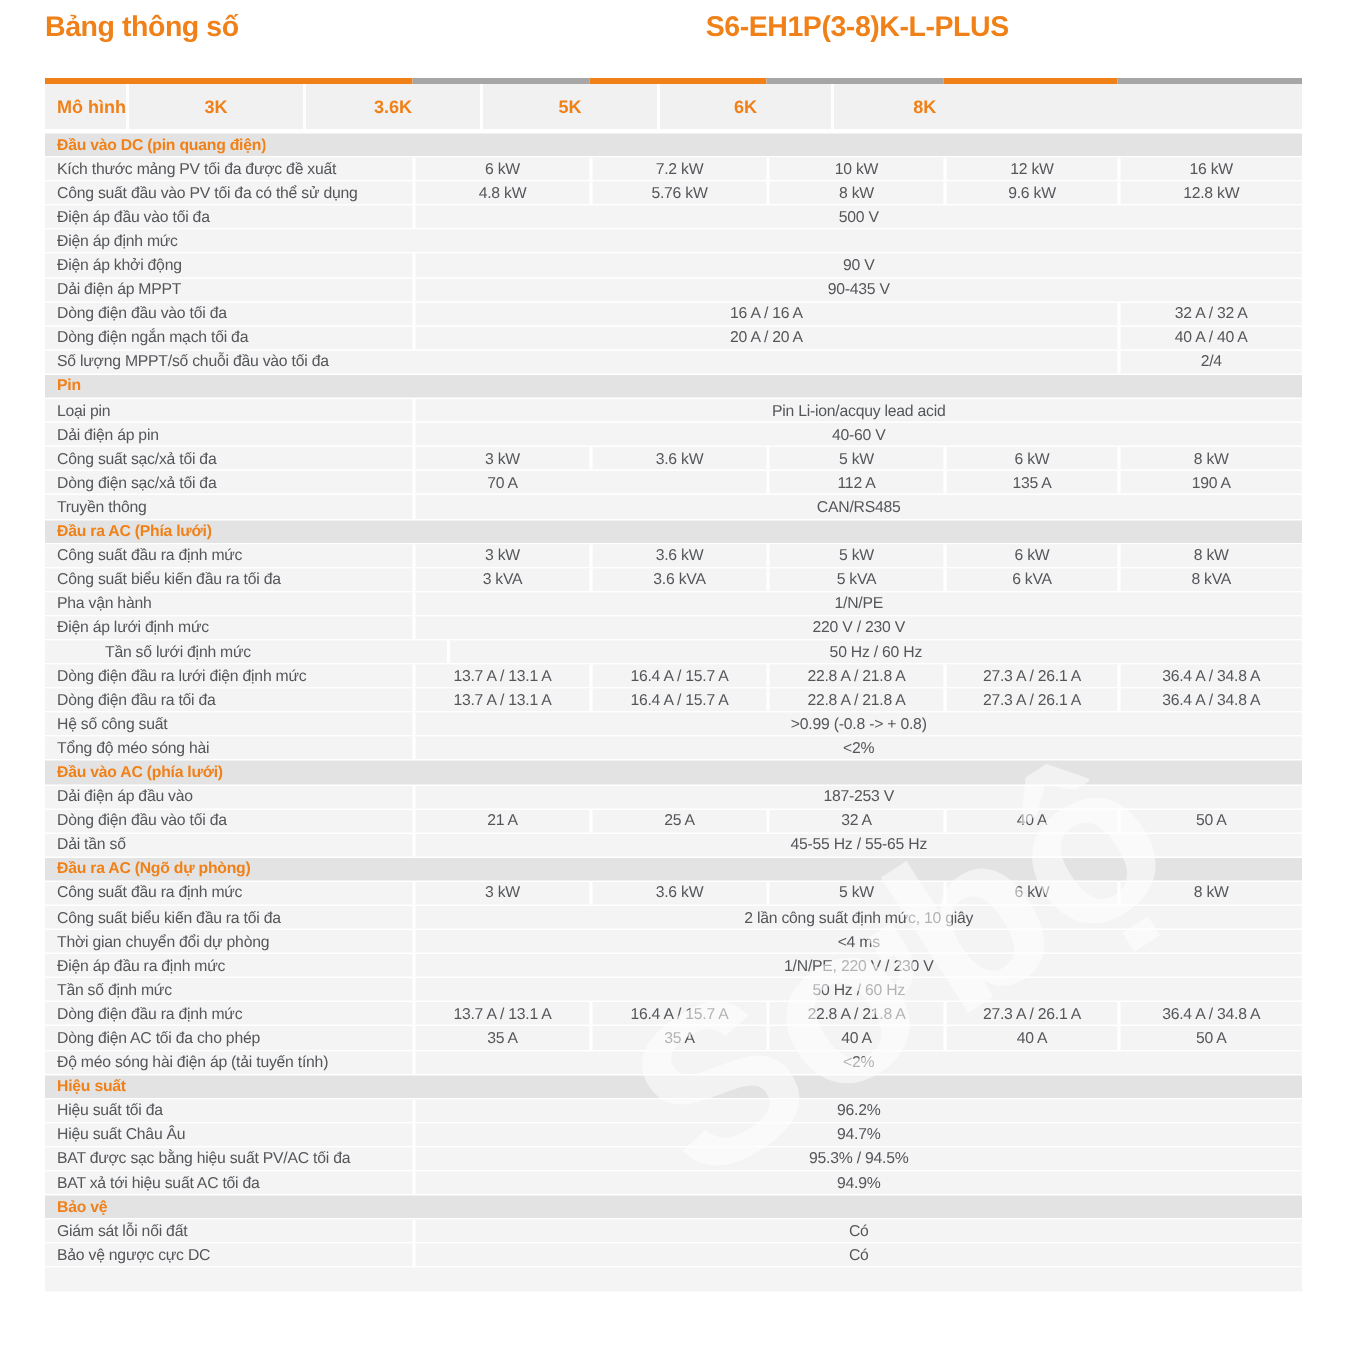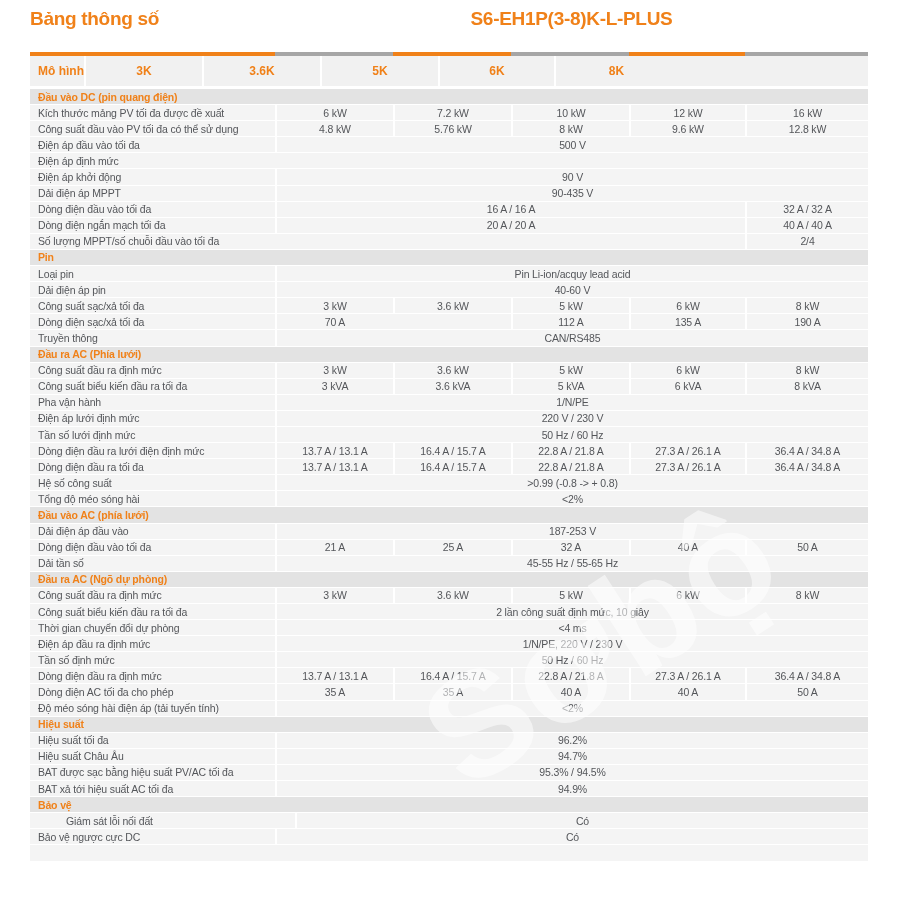--- a/index.html
+++ b/index.html
@@ -161,21 +161,21 @@
         </div>
         <div class="row">
           <div class="lbl" style="width: 245px;">Pha vận hành</div>
           <div class="val" style="width: 593px;">1/N/PE</div>
         </div>
         <div class="row">
           <div class="lbl" style="width: 245px;">Điện áp lưới định mức</div>
           <div class="val" style="width: 593px;">220 V / 230 V</div>
         </div>
         <div class="row">
-          <div class="lbl" style="width: 245px;">Tần số lưới định mức</div>
+          <div class="lbl" style="width: 245px; margin-left: 32px;">Tần số lưới định mức</div>
           <div class="val" style="width: 593px;">50 Hz / 60 Hz</div>
         </div>
         <div class="row">
           <div class="lbl" style="width: 245px;">Dòng điện đầu ra lưới điện định mức</div>
           <div class="val" style="width: 118px;">13.7 A / 13.1 A</div>
           <div class="val" style="width: 118px;">16.4 A / 15.7 A</div>
           <div class="val" style="width: 118px;">22.8 A / 21.8 A</div>
           <div class="val" style="width: 116px;">27.3 A / 26.1 A</div>
           <div class="val" style="width: 123px;">36.4 A / 34.8 A</div>
         </div>
@@ -277,21 +277,21 @@
           <div class="val" style="width: 593px;">95.3% / 94.5%</div>
         </div>
         <div class="row">
           <div class="lbl" style="width: 245px;">BAT xả tới hiệu suất AC tối đa</div>
           <div class="val" style="width: 593px;">94.9%</div>
         </div>
         <div class="row section">
           <div class="lbl">Bảo vệ</div>
         </div>
         <div class="row">
-          <div class="lbl" style="width: 245px; margin-left: 28px;">Giám sát lỗi nối đất</div>
+          <div class="lbl" style="width: 245px;">Giám sát lỗi nối đất</div>
           <div class="val" style="width: 593px;">Có</div>
         </div>
         <div class="row">
           <div class="lbl" style="width: 245px;">Bảo vệ ngược cực DC</div>
           <div class="val" style="width: 593px;">Có</div>
         </div>
         <div class="row"></div>
       </div>
   </div>
 

